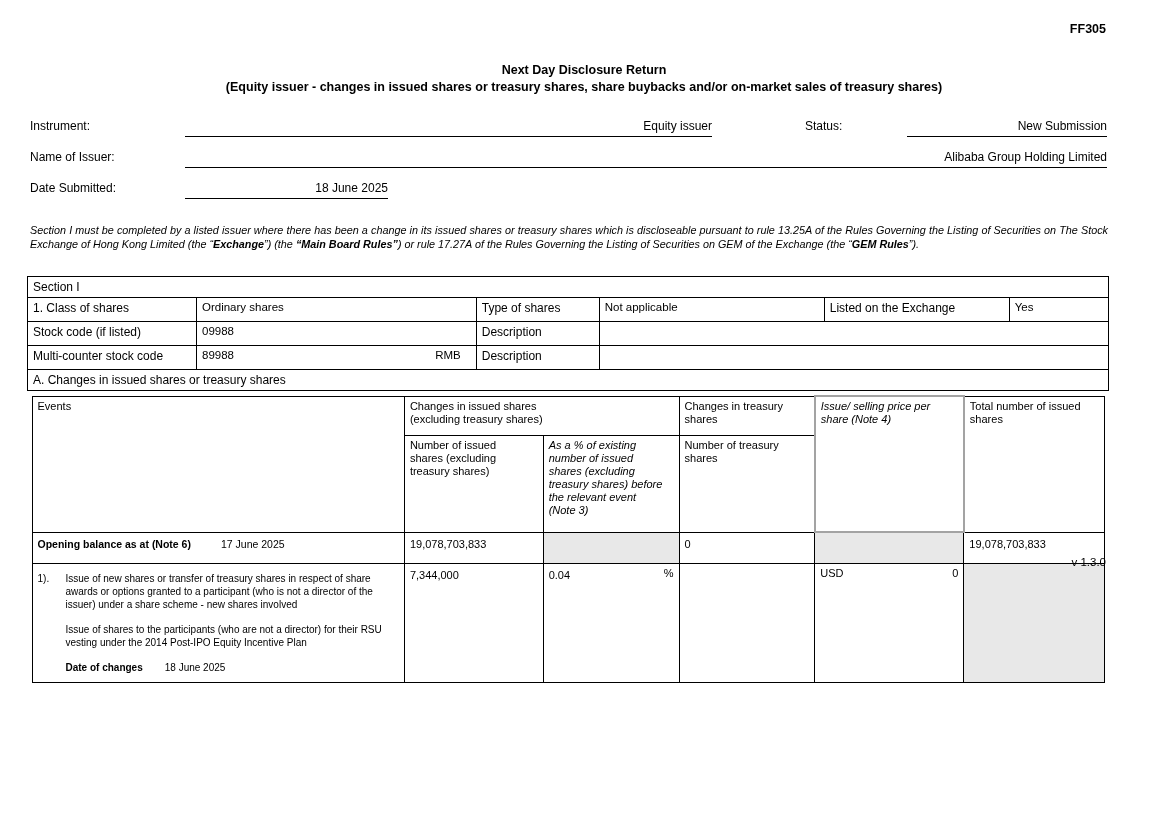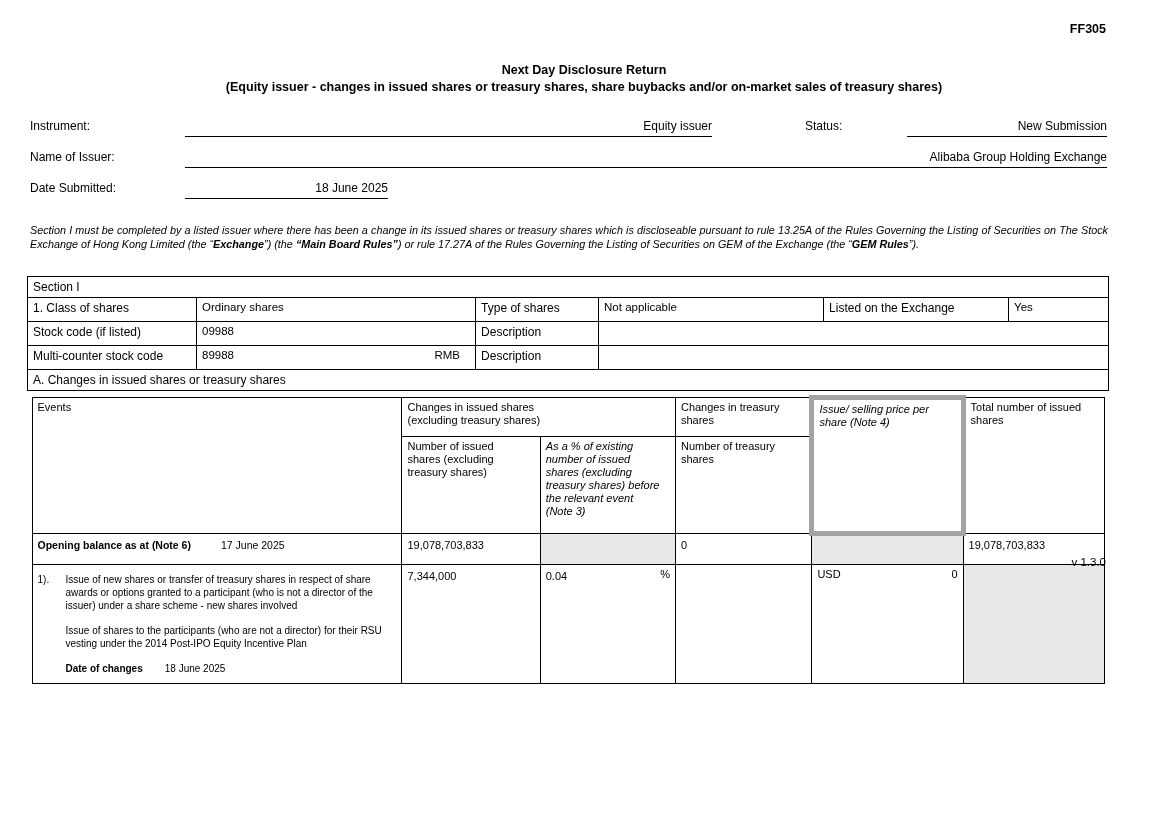--- a/index.html
+++ b/index.html
@@ -170,21 +170,21 @@
 
   <div class="fields">
     <div class="field-row">
       <span class="field-label">Instrument:</span>
       <span class="field-value fv-instrument">Equity issuer</span>
       <span class="field-label fv-status-label">Status:</span>
       <span class="field-value fv-status">New Submission</span>
     </div>
     <div class="field-row">
       <span class="field-label">Name of Issuer:</span>
-      <span class="field-value fv-issuer">Alibaba Group Holding Exchange</span>
+      <span class="field-value fv-issuer">Alibaba Group Holding Limited</span>
     </div>
     <div class="field-row">
       <span class="field-label">Date Submitted:</span>
       <span class="field-value fv-date">18 June 2025</span>
     </div>
   </div>
 
   <div class="note">
     <span>Section I must be completed by a listed issuer where there has been a change in its issued shares or treasury shares which is discloseable pursuant to rule 13.25A of the Rules Governing the Listing of Securities on The Stock Exchange of Hong Kong Limited (the “</span><b>Exchange</b><span>”) (the </span><b>“Main Board Rules”</b><span>) or rule 17.27A of the Rules Governing the Listing of Securities on GEM of the Exchange (the “</span><b>GEM Rules</b><span>”).</span>
   </div>
@@ -231,21 +231,21 @@
     <tr>
       <td colspan="6" style="padding:4px;border:0">
         <table style="width:100%;border-collapse:collapse;font-size:11px">
           <tbody>
                 <tr>
             <td rowspan="2" class="evt-head-center" style="border:1px solid #000;width:393px;height:88px">Events</td>
             <td colspan="2" class="evt-head-center" style="border:1px solid #000;white-space:pre-line;height:32px">Changes in issued shares
 (excluding treasury shares)</td>
             <td class="evt-head-center" style="border:1px solid #000;white-space:pre-line;width:134px">Changes in treasury
 shares</td>
-            <td rowspan="2" class="evt-head-italic" style="border:5px solid #a3a3a3;white-space:pre-line;width:150px">Issue/ selling price per
+            <td rowspan="2" class="evt-head-italic" style="border:2px solid #a3a3a3;white-space:pre-line;width:150px">Issue/ selling price per
 share (Note 4)</td>
             <td rowspan="2" class="evt-head-center" style="border:1px solid #000;white-space:pre-line;width:135px">Total number of issued
 shares</td>
           </tr>
           <tr>
             <td class="evt-head-center" style="border:1px solid #000;white-space:pre-line;width:134px;height:90px">Number of issued
 shares (excluding
 treasury shares)</td>
             <td class="evt-head-italic" style="border:1px solid #000;white-space:pre-line;width:134px">As a % of existing
 number of issued

